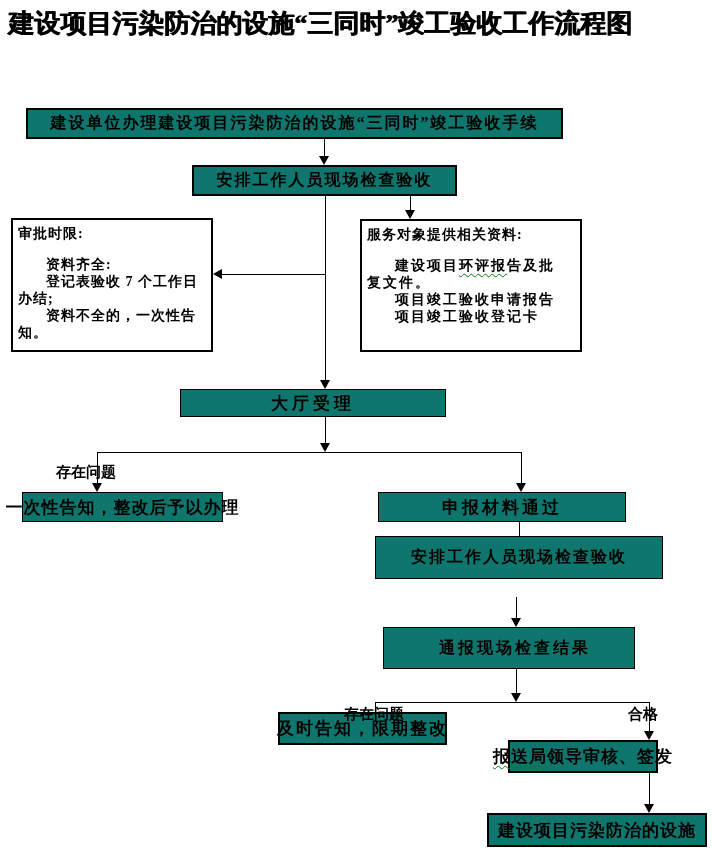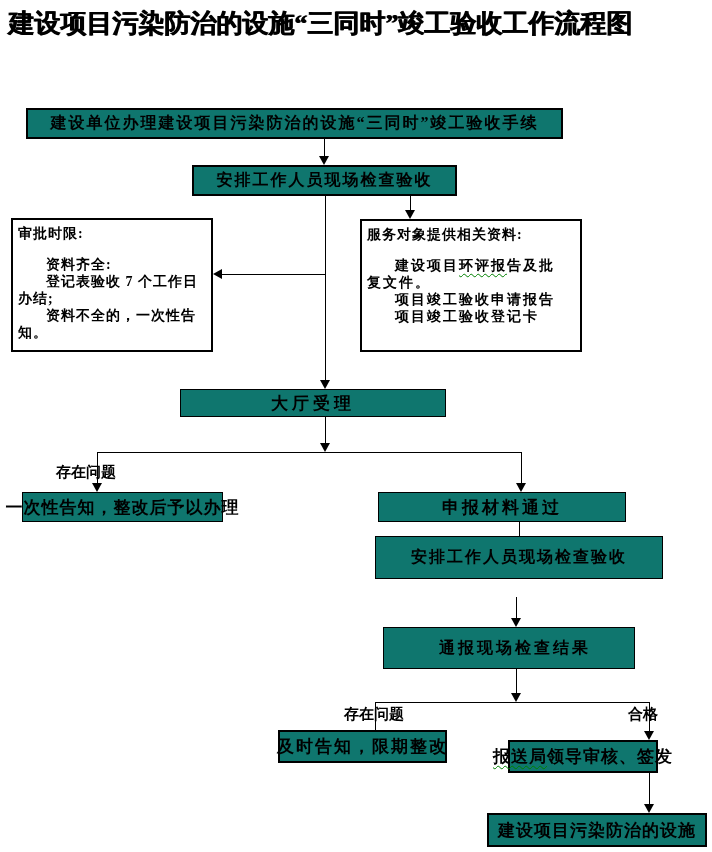--- a/index.html
+++ b/index.html
@@ -108,21 +108,21 @@
   <div class="ad" style="left:511px;top:693px;"></div>
 
   <div class="hl" style="left:375px;top:702px;width:274px;"></div>
   <div class="vl" style="left:375px;top:702px;height:29px;"></div>
   <div class="ad" style="left:370px;top:731px;"></div>
   <div class="vl" style="left:649px;top:702px;height:29px;"></div>
   <div class="ad" style="left:644px;top:731px;"></div>
   <div class="blabel" style="left:344px;top:705px;">存在问题</div>
   <div class="blabel" style="left:628px;top:705px;">合格</div>
 
-  <div class="box f15 ls2" style="left:278px;top:730px;width:169px;height:33px;">及时告知，限期整改</div>
+  <div class="box f15 ls2" style="left:278px;top:712px;width:169px;height:33px;">及时告知，限期整改</div>
 
   <div class="box f15 ls1" style="left:508px;top:740px;width:150px;height:33px;">
       <span class="squiggle">报送局</span>
       <span>领导审核、签发</span>
     </div>
 
   <div class="vl" style="left:649px;top:773px;height:31px;"></div>
   <div class="ad" style="left:644px;top:804px;"></div>
 
   <div class="box f15 ls1" style="left:487px;top:813px;width:220px;height:34px;">建设项目污染防治的设施</div>

